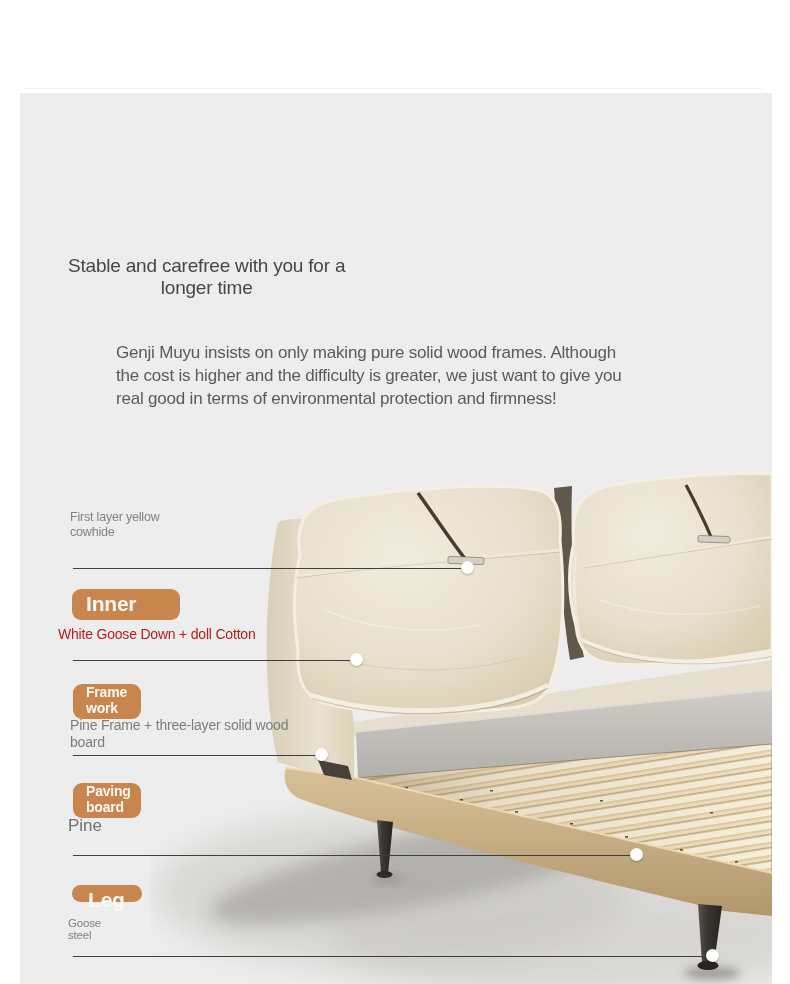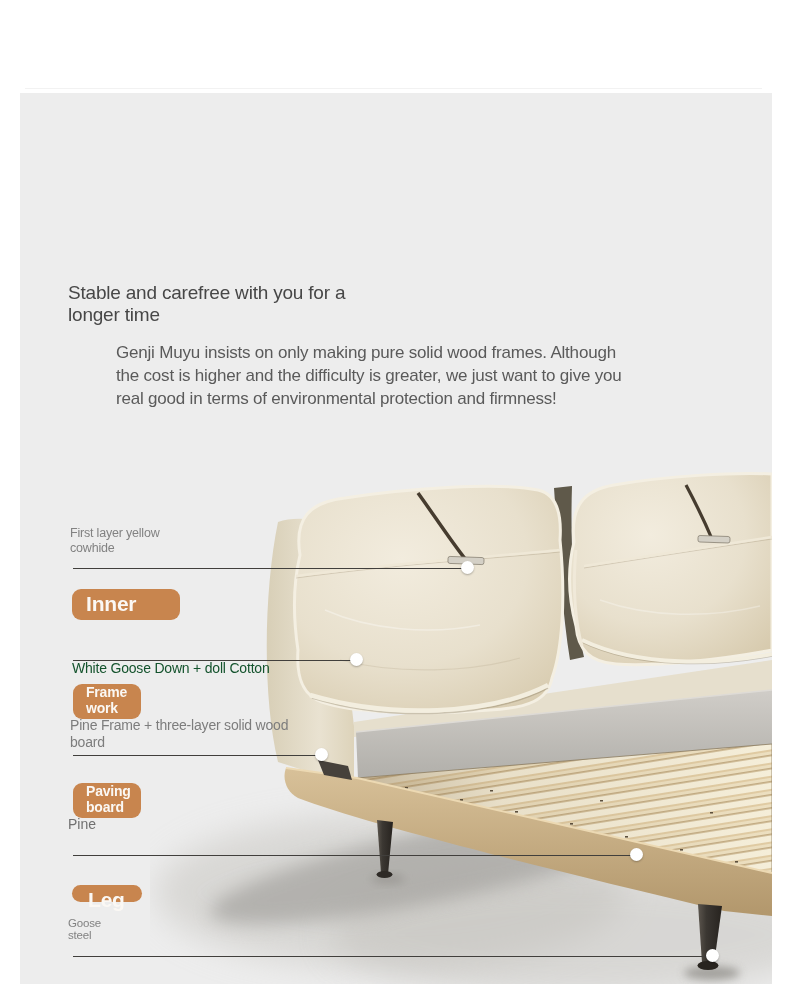--- a/index.html
+++ b/index.html
@@ -3,40 +3,40 @@
 <meta charset="utf-8">
 <style>
   html,body{margin:0;padding:0;background:#ffffff;}
   .page{position:relative;width:790px;height:984px;background:#ffffff;overflow:hidden;
         font-family:"Liberation Sans",sans-serif;}
   .top-rule{position:absolute;left:25px;top:88px;width:737px;height:1px;background:#f2f2f2;}
   .panel{position:absolute;left:20px;top:93px;width:752px;height:891px;background:var(--panel,#ededed);}
 
   .page-title{position:absolute;left:68px;top:218px;font-size:19.5px;line-height:23px;
               color:var(--text-dark,#474747);white-space:pre-line;letter-spacing:-0.2px;}
-  .page-subtitle{position:absolute;left:68px;top:282px;font-size:19px;line-height:21.5px;
-              color:var(--text-dark,#4a4a4a);white-space:pre-line;letter-spacing:-0.2px;}
+  .page-subtitle{position:absolute;left:68px;top:255px;font-size:19px;line-height:21.5px;
+              color:var(--text-dark,#4a4a4a);white-space:pre-line;letter-spacing:-0.2px;text-align:center;}
   .page-description{position:absolute;left:68px;top:341px;font-size:17px;line-height:23px;
               color:var(--text-body,#5a5a5a);white-space:pre-line;letter-spacing:-0.2px;margin-left:48px;}
 
   .bed-photo{position:absolute;left:150px;top:460px;width:622px;height:524px;}
 
   .badge{position:absolute;box-sizing:border-box;background:var(--accent,#c8854e);
          color:#fbf8f4;font-weight:bold;border-radius:9px;white-space:pre-line;letter-spacing:-0.2px;}
   .b1{left:73px;top:496px;width:129px;font-size:14px;line-height:15.5px;padding:1px 0 3px 12px;}
   .b2{left:72px;top:589px;width:108px;height:31px;font-size:21px;line-height:29px;padding:0 16px 0 14px;}
   .b3{left:73px;top:684px;width:68px;font-size:14px;line-height:15.5px;padding:1px 0 3px 13px;}
   .b4{left:73px;top:783px;width:68px;font-size:14px;line-height:15.5px;padding:1px 16px 3px 13px;}
   .b5{left:72px;top:885px;width:70px;height:17px;font-size:21px;line-height:29px;padding:0 0 0 16px;}
 
   .cdesc{position:absolute;color:var(--text-muted,#828282);white-space:pre-line;letter-spacing:-0.2px;}
-  .d1{left:70px;top:526px;font-size:12.5px;line-height:15px;}
-  .d2{left:72px;top:626px;font-size:14px;color:#14532d;margin-top:34px;}
+  .d1{left:70px;top:510px;font-size:12.5px;line-height:15px;}
+  .d2{left:58px;top:626px;font-size:14px;color:#b91c1c;}
   .d3{left:70px;top:717px;font-size:14px;line-height:16.5px;color:#7d7d7d;}
-  .d4{left:68px;top:816px;font-size:14px;color:#707070;letter-spacing:0;}
+  .d4{left:68px;top:816px;font-size:17px;color:#707070;letter-spacing:0;}
   .d5{left:68px;top:917px;font-size:11.5px;line-height:12px;}
 
   .pline{position:absolute;height:1px;background:var(--line,#413f3c);}
   .l1{left:73px;top:568px;width:395px;}
   .l2{left:73px;top:660px;width:284px;}
   .l3{left:73px;top:755px;width:249px;}
   .l4{left:73px;top:855px;width:564px;}
   .l5{left:73px;top:956px;width:640px;}
 
   .pdot{position:absolute;width:13px;height:13px;border-radius:50%;background:#ffffff;

